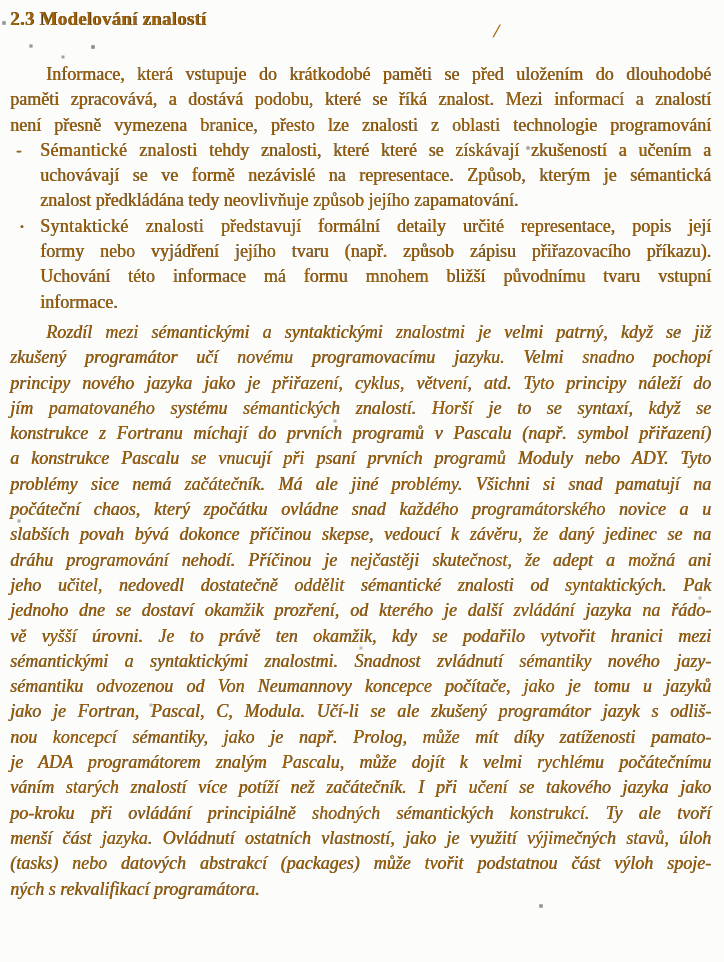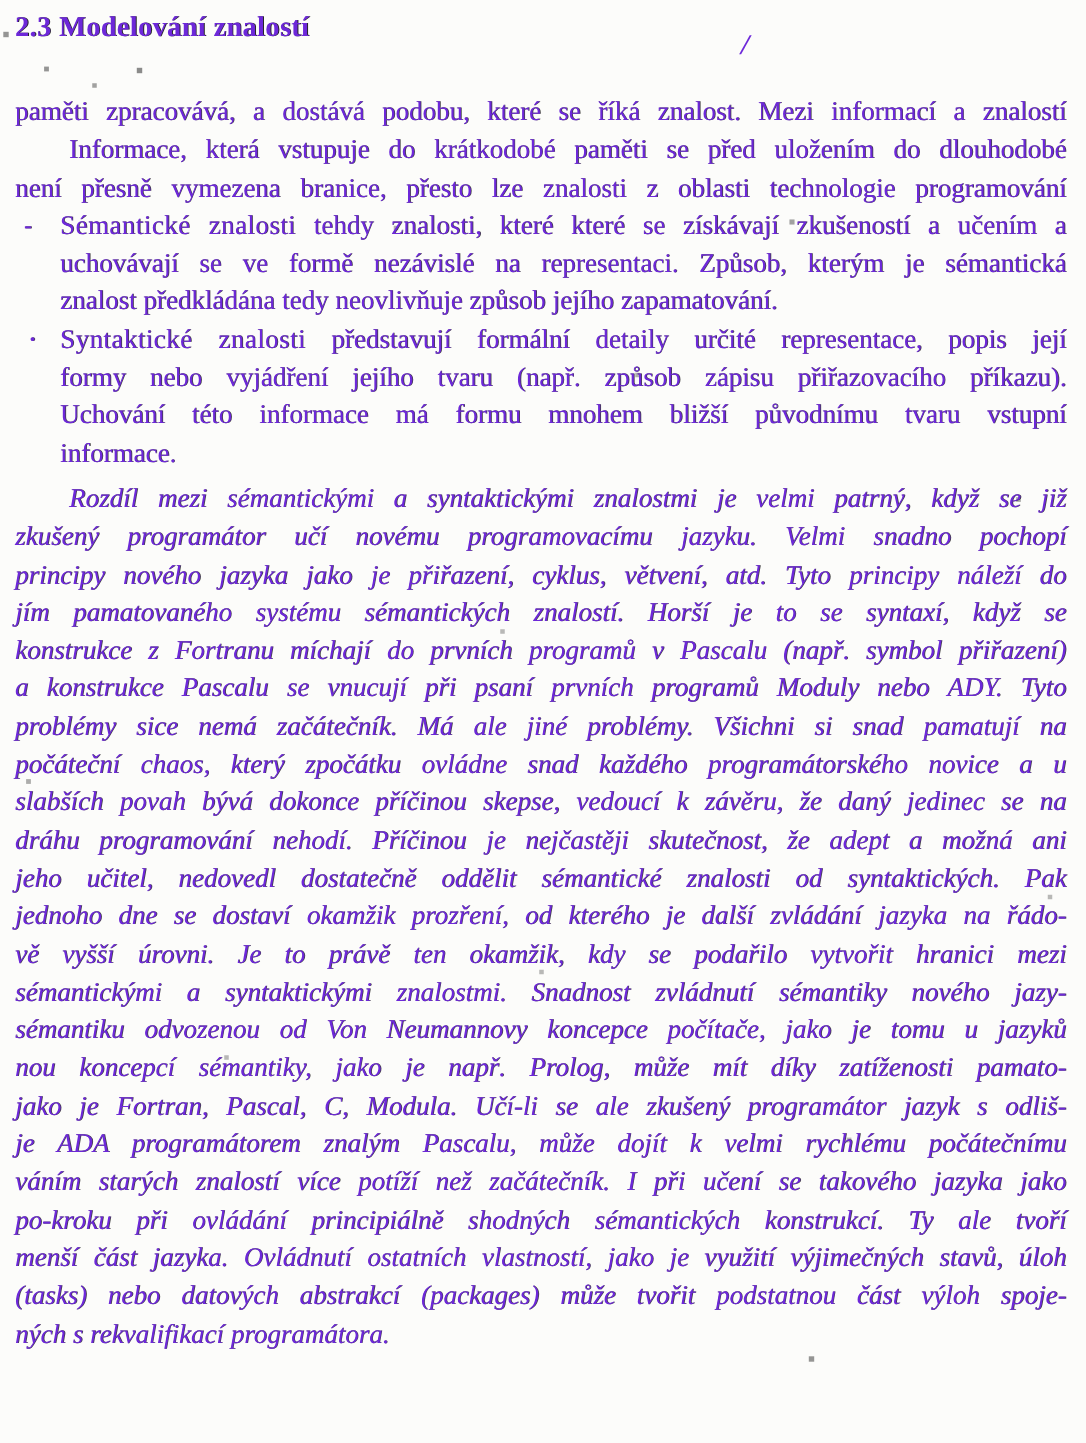--- a/index.html
+++ b/index.html
@@ -7,21 +7,21 @@
     padding: 0;
     background: #e8e8e6;
   }
   .page {
     position: relative;
     width: 724px;
     height: 962px;
     background: #fcfcfa;
     overflow: hidden;
     font-family: "Liberation Serif", "DejaVu Serif", serif;
-    color: #6d28d9;
+    color: #a16207;
   }
   .heading {
     position: absolute;
     left: 10px;
     top: 8px;
     margin: 0;
     font-size: 19px;
     font-weight: 700;
     letter-spacing: 0.2px;
     text-shadow: 0.6px 0 0 rgba(0,0,0,0.85);
@@ -100,29 +100,29 @@
 
 <div class="page">
   <div class="noise"></div>
 
   <h1 class="heading">2.3 Modelování znalostí</h1>
   <div class="stray">/</div>
 
   <div class="doc-body">
 
     <div class="para">
+      <div class="line indent">Informace, která vstupuje do krátkodobé paměti se před uložením do dlouhodobé</div>
       <div class="line">paměti zpracovává, a dostává podobu, které se říká znalost. Mezi informací a znalostí</div>
-      <div class="line indent">Informace, která vstupuje do krátkodobé paměti se před uložením do dlouhodobé</div>
       <div class="line">není přesně vymezena branice, přesto lze znalosti z oblasti technologie programování</div>
     </div>
 
     <div class="bullet">
       <span class="marker">-</span>
       <div class="line"><b class="lead">Sémantické znalosti</b><span> tehdy znalosti, které které se získávají zkušeností a učením a</span></div>
-      <div class="line">uchovávají se ve formě nezávislé na representaci. Způsob, kterým je sémantická</div>
+      <div class="line">uchovávají se ve formě nezávislé na representace. Způsob, kterým je sémantická</div>
       <div class="line last">znalost předkládána tedy neovlivňuje způsob jejího zapamatování.</div>
     </div>
 
     <div class="bullet">
       <span class="marker dot">·</span>
       <div class="line"><b class="lead">Syntaktické znalosti</b><span> představují formální detaily určité representace, popis její</span></div>
       <div class="line">formy nebo vyjádření jejího tvaru (např. způsob zápisu přiřazovacího příkazu).</div>
       <div class="line">Uchování této informace má formu mnohem bližší původnímu tvaru vstupní</div>
       <div class="line last">informace.</div>
     </div>
@@ -136,22 +136,22 @@
       <div class="line">a konstrukce Pascalu se vnucují při psaní prvních programů Moduly nebo ADY. Tyto</div>
       <div class="line">problémy sice nemá začátečník. Má ale jiné problémy. Všichni si snad pamatují na</div>
       <div class="line">počáteční chaos, který zpočátku ovládne snad každého programátorského novice a u</div>
       <div class="line">slabších povah bývá dokonce příčinou skepse, vedoucí k závěru, že daný jedinec se na</div>
       <div class="line">dráhu programování nehodí. Příčinou je nejčastěji skutečnost, že adept a možná ani</div>
       <div class="line">jeho učitel, nedovedl dostatečně oddělit sémantické znalosti od syntaktických. Pak</div>
       <div class="line">jednoho dne se dostaví okamžik prozření, od kterého je další zvládání jazyka na řádo-</div>
       <div class="line">vě vyšší úrovni. Je to právě ten okamžik, kdy se podařilo vytvořit hranici mezi</div>
       <div class="line">sémantickými a syntaktickými znalostmi. Snadnost zvládnutí sémantiky nového jazy-</div>
       <div class="line">sémantiku odvozenou od Von Neumannovy koncepce počítače, jako je tomu u jazyků</div>
+      <div class="line">jako je Fortran, Pascal, C, Modula. Učí-li se ale zkušený programátor jazyk s odliš-</div>
       <div class="line">nou koncepcí sémantiky, jako je např. Prolog, může mít díky zatíženosti pamato-</div>
-      <div class="line">jako je Fortran, Pascal, C, Modula. Učí-li se ale zkušený programátor jazyk s odliš-</div>
       <div class="line">je ADA programátorem znalým Pascalu, může dojít k velmi rychlému počátečnímu</div>
       <div class="line">váním starých znalostí více potíží než začátečník. I při učení se takového jazyka jako</div>
       <div class="line">po-kroku při ovládání principiálně shodných sémantických konstrukcí. Ty ale tvoří</div>
       <div class="line">menší část jazyka. Ovládnutí ostatních vlastností, jako je využití výjimečných stavů, úloh</div>
       <div class="line">(tasks) nebo datových abstrakcí (packages) může tvořit podstatnou část výloh spoje-</div>
       <div class="line last">ných s rekvalifikací programátora.</div>
     </div>
 
   </div>
 </div>

